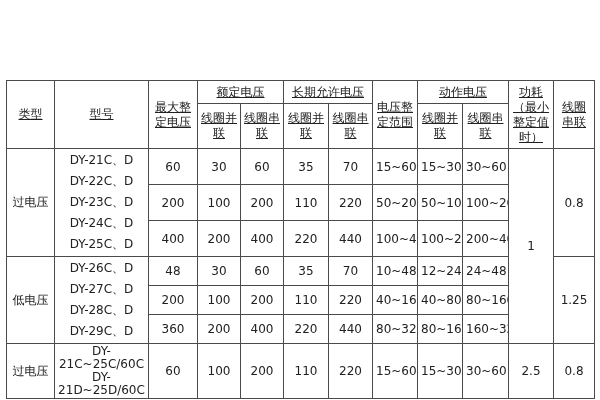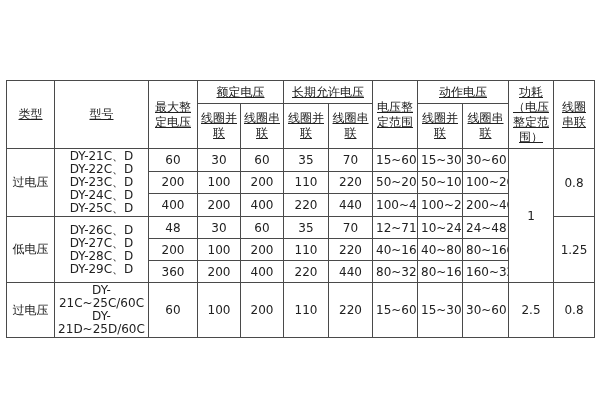--- a/index.html
+++ b/index.html
@@ -38,21 +38,21 @@
     font-size: 12px;
     text-decoration: underline;
   }
   tr.hrow1 { height: 23px; }
   tr.hrow2 { height: 45px; margin-top: 28px; }
   tr.drow  { height: 22px; }
   tr.lrow  { height: 42px; }
   td.models {
     white-space: pre-line;
     font-size: 11.5px;
-    line-height: 13px;
+    line-height: 21px;
     padding: 0 2px;
   }
   td.models-wide {
     white-space: pre-line;
     font-size: 12px;
     line-height: 13px;
     padding: 0 1px;
   }
   th.pwr { font-size: 11px; line-height: 13px; padding: 1px 4px; }
   td.num { font-size: 12.5px; }
@@ -79,21 +79,21 @@
 
     <tbody>
         <tr class="hrow1">
       <th rowspan="2">类型</th>
       <th rowspan="2">型号</th>
       <th rowspan="2">最大整定电压</th>
       <th colspan="2">额定电压</th>
       <th colspan="2">长期允许电压</th>
       <th rowspan="2">电压整定范围</th>
       <th colspan="2">动作电压</th>
-      <th rowspan="2" class="pwr">功耗（电压整定范围）</th>
+      <th rowspan="2" class="pwr">功耗（最小整定值时）</th>
       <th rowspan="2">线圈串联</th>
     </tr>
     <tr class="hrow2">
       <th>线圈并联</th>
       <th>线圈串联</th>
       <th>线圈并联</th>
       <th>线圈串联</th>
       <th>线圈并联</th>
       <th>线圈串联</th>
     </tr>
@@ -141,22 +141,22 @@
       <td rowspan="3">低电压</td>
       <td rowspan="3" class="models">DY-26C、D
 DY-27C、D
 DY-28C、D
 DY-29C、D</td>
       <td class="num">48</td>
       <td class="num">30</td>
       <td class="num">60</td>
       <td class="num">35</td>
       <td class="num">70</td>
-      <td class="num">12~71</td>
-      <td class="num">10~24</td>
+      <td class="num">10~48</td>
+      <td class="num">12~24</td>
       <td class="num">24~48</td>
       <td rowspan="3" class="num">1.25</td>
     </tr>
     <tr class="drow">
       <td class="num">200</td>
       <td class="num">100</td>
       <td class="num">200</td>
       <td class="num">110</td>
       <td class="num">220</td>
       <td class="num">40~160</td>

